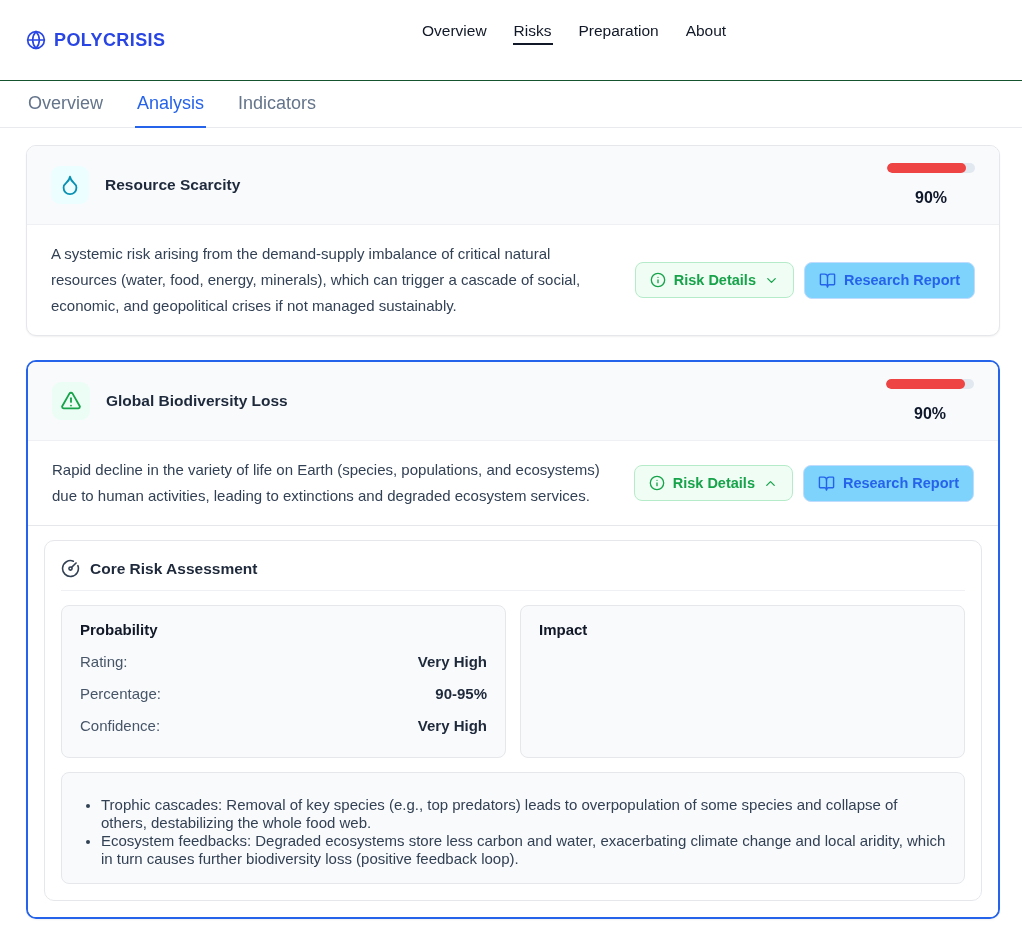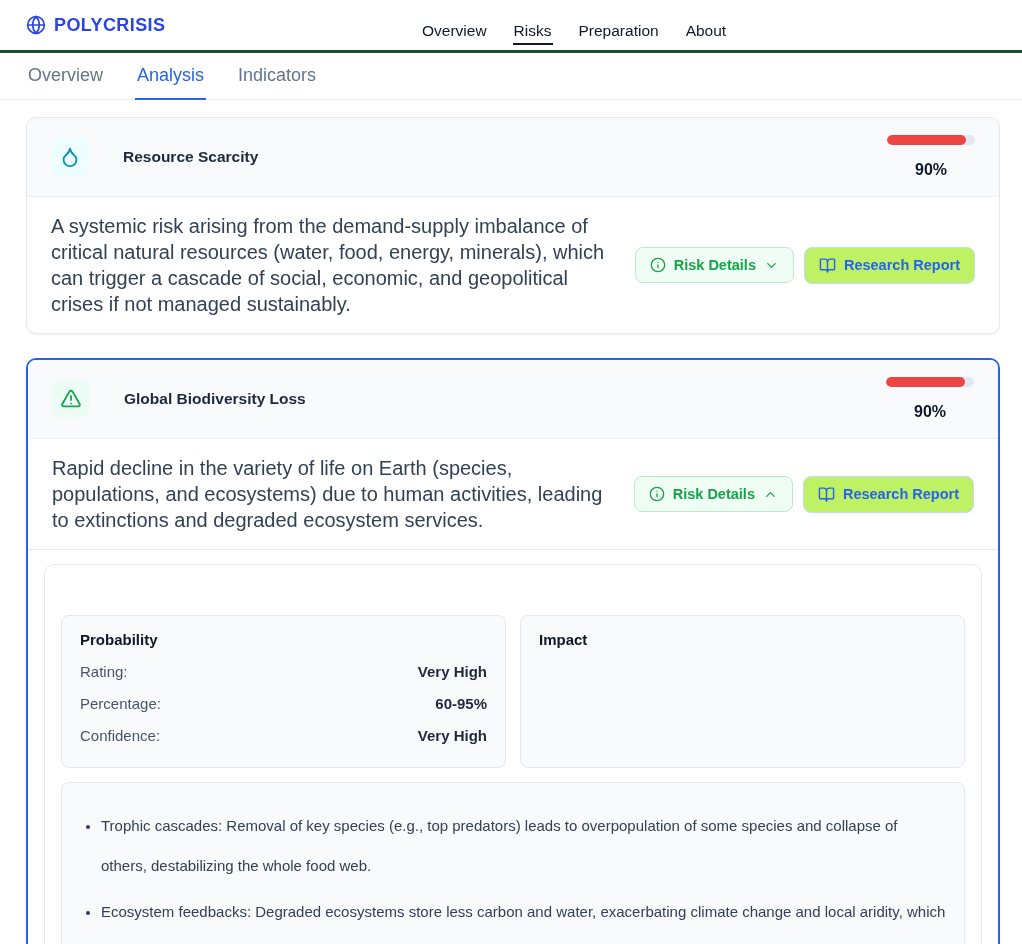--- a/index.html
+++ b/index.html
@@ -6,25 +6,25 @@
   html, body { width: 1022px; height: 944px; overflow: hidden; }
   body {
     font-family: "Liberation Sans", sans-serif;
     background: #ffffff;
     color: #1e293b;
   }
   svg { display: block; }
 
   
   .topbar {
-    height: 53px;
+    height: 81px;
     display: flex;
     align-items: center;
     padding: 0 26px;
-    border-bottom: 3px solid #14532d;
+    border-bottom: 1px solid #14532d;
     position: relative;
     background: #fff;
   }
   .brand {
     display: flex; align-items: center; gap: 8px;
     color: #2946e4; font-weight: 800; font-size: 18px; letter-spacing: .4px;
     cursor: pointer;
   }
   .mainnav {
     position: absolute; left: 421px; top: 0; height: 63px;
@@ -57,21 +57,21 @@
   .card {
     border: 1px solid #e5e7eb;
     border-radius: 10px;
     background: #fff;
     box-shadow: 0 1px 2px rgba(16,24,40,.06);
     overflow: hidden;
   }
   .card.expanded-card { border: 2px solid #2563eb; margin-top: 24px; }
 
   .card-head {
-    display: flex; align-items: center; gap: 34px;
+    display: flex; align-items: center; gap: 16px;
     padding: 17px 24px;
     background: #f8fafc;
     border-bottom: 1px solid #eef0f3;
     cursor: pointer;
   }
   .icon-box {
     width: 38px; height: 38px; border-radius: 9px;
     display: flex; align-items: center; justify-content: center;
     flex: 0 0 auto;
   }
@@ -81,55 +81,54 @@
 
   .progress-wrap { margin-left: auto; display: flex; align-items: center; gap: 16px; flex-direction: column; }
   .progress-track {
     width: 88px; height: 10px; border-radius: 6px;
     background: #e2e8f0; overflow: hidden;
   }
   .progress-fill { height: 100%; background: #ef4444; border-radius: 6px; }
   .progress-label { font-size: 16px; font-weight: 700; color: #0f172a; }
 
   .card-body { display: flex; align-items: center; gap: 16px; padding: 16px 24px; }
-  .desc { width: 620px; font-size: 20px; line-height: 26px; color: #334155; }
+  .desc { width: 620px; font-size: 15px; line-height: 26px; color: #334155; }
   .actions { margin-left: auto; display: flex; gap: 10px; align-items: center; }
   .btn {
     display: inline-flex; align-items: center; gap: 8px;
     font-family: inherit; font-size: 14.5px; font-weight: 600;
     border-radius: 8px; padding: 9px 14px; cursor: pointer; white-space: nowrap;
   }
   .btn.green { color: #16a34a; background: #f0fdf4; border: 1px solid #b5ebc8; }
-  .btn.blue  { color: #2563eb; background: #bef264; border: 1px solid #bfdbfe; }
+  .btn.blue  { color: #2563eb; background: #7dd3fc; border: 1px solid #bfdbfe; }
 
   
   .expanded { border-top: 1px solid #e5e7eb; padding: 14px 16px 16px; background: #fff; }
   .assessment { border: 1px solid #e5e7eb; border-radius: 10px; padding: 16px; background: #fff; }
   .assessment-head {
     display: flex; align-items: center; gap: 10px;
     padding: 2px 0 12px; border-bottom: 1px solid #eef0f3; color: #334155;
   }
   .assessment-title { font-size: 15.5px; font-weight: 600; color: #1e293b; }
 
   .two-col { display: grid; grid-template-columns: 1fr 1fr; gap: 14px; margin-top: 14px; }
   .panel {
     background: #f9fafb; border: 1px solid #e5e7eb; border-radius: 8px;
     padding: 15px 18px;
-    margin-top: 20px;
   }
   .panel-title { font-size: 15px; font-weight: 700; color: #111827; margin-bottom: 8px; }
   .kv { display: flex; justify-content: space-between; font-size: 15px; line-height: 32px; }
   .kv .k { color: #475569; }
   .kv .v { font-weight: 700; color: #1e293b; }
   .rating-line { font-size: 15px; line-height: 26px; color: #475569; }
   .rating-line .v { font-weight: 700; color: #1e293b; }
   .impact-text { font-size: 15px; line-height: 26px; color: #334155; }
   .panel.wide { margin-top: 14px; }
   .bullets { margin-top: 8px; padding-left: 21px; }
-  .bullets li { font-size: 15px; line-height: 40px; color: #334155; margin-top: 6px; }
+  .bullets li { font-size: 15px; line-height: 18px; color: #334155; }
   .bullets li::marker { color: #334155; font-size: 13px; }
 </style>
 </head>
 <body>
 
 <header class="topbar">
   <div class="brand">
     <span>
       <svg width="20" height="20" viewBox="0 0 24 24" fill="none" stroke="currentColor" stroke-width="2" stroke-linecap="round" stroke-linejoin="round">
         <circle cx="12" cy="12" r="10"></circle>
@@ -243,31 +242,41 @@
                 <path d="M3 18a1 1 0 0 1-1-1V4a1 1 0 0 1 1-1h5a4 4 0 0 1 4 4 4 4 0 0 1 4-4h5a1 1 0 0 1 1 1v13a1 1 0 0 1-1 1h-6a3 3 0 0 0-3 3 3 3 0 0 0-3-3z"></path>
             </svg>
           </span>
           <span>Research Report</span>
         </button>
       </div>
     </div>
 
     <div class="expanded">
       <div class="assessment">
+        <div class="assessment-head">
+          <span>
+            <svg width="19" height="19" viewBox="0 0 24 24" fill="none" stroke="currentColor" stroke-width="2" stroke-linecap="round" stroke-linejoin="round">
+              <path d="M15.6 2.7a10 10 0 1 0 5.7 5.7"></path>
+                <circle cx="12" cy="12" r="2"></circle>
+                <path d="M13.4 10.6 19 5"></path>
+            </svg>
+          </span>
+          <h4 class="assessment-title">Core Risk Assessment</h4>
+        </div>
 
         <div class="two-col">
           <div class="panel">
             <div class="panel-title">Probability</div>
             <div class="kv">
               <span class="k">Rating:</span>
               <span class="v">Very High</span>
             </div>
             <div class="kv">
               <span class="k">Percentage:</span>
-              <span class="v">60-95%</span>
+              <span class="v">90-95%</span>
             </div>
             <div class="kv">
               <span class="k">Confidence:</span>
               <span class="v">Very High</span>
             </div>
           </div>
 
           <div class="panel">
             <div class="panel-title">Impact</div>
           </div>

